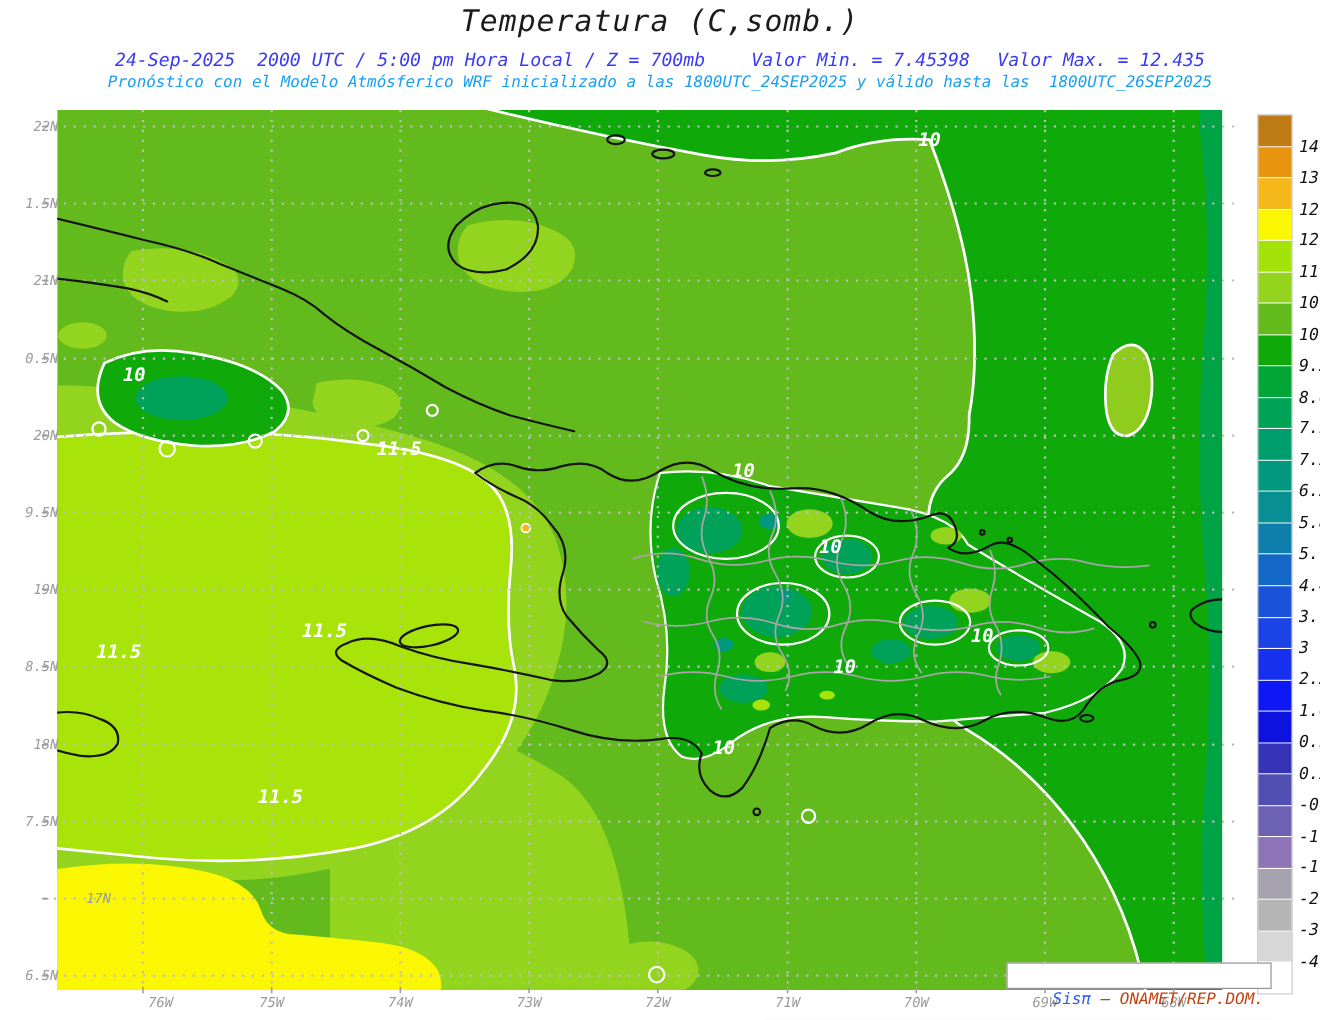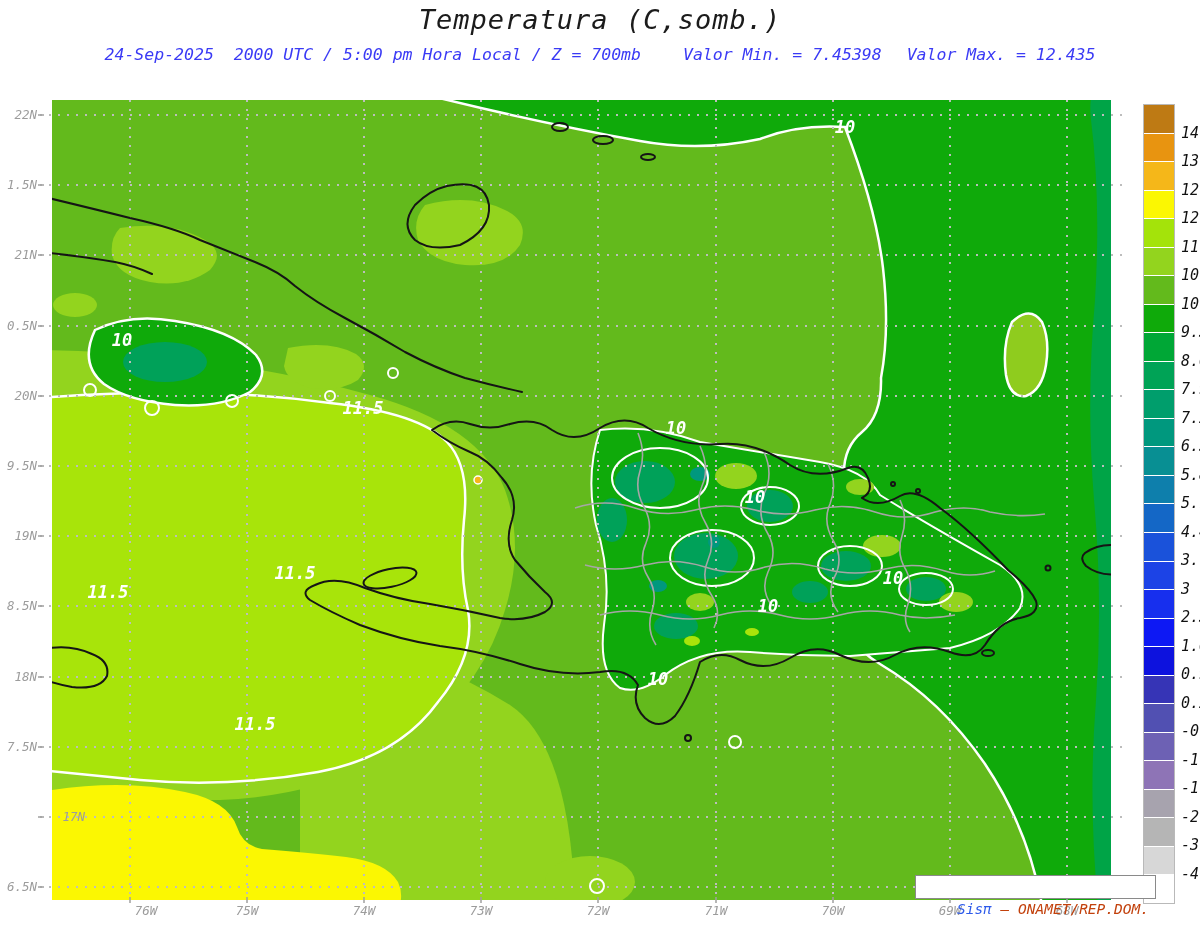--- a/index.html
+++ b/index.html
@@ -7,21 +7,21 @@
         font-family:"DejaVu Sans Mono","Liberation Mono",monospace;font-style:italic;}
   .title{position:absolute;top:4px;left:0;width:1200px;text-align:center;
          font-size:27px;letter-spacing:1px;color:#1b1b1b;white-space:pre;}
   .sub1{position:absolute;top:45px;left:0;width:1200px;display:flex;justify-content:center;
         color:#3a3af5;font-size:16.5px;white-space:pre;}
   .sub1 .gapA{margin-left:42px;}
   .sub1 .gapB{margin-left:25px;}
   .sub2{position:absolute;top:67px;left:0;width:1200px;text-align:center;
         color:#19a0f0;font-size:14.5px;white-space:pre;}
   #mapsvg{position:absolute;left:0;top:0;}
-  .ylab{position:absolute;left:0;width:37px;text-align:right;color:#9c9c9c;
+  .ylab{position:absolute;left:16px;width:37px;text-align:right;color:#9c9c9c;
         font-size:12.5px;line-height:14px;white-space:pre;}
   .xlab{position:absolute;width:40px;text-align:center;color:#9c9c9c;
         font-size:12.5px;line-height:14px;top:904px;white-space:pre;}
   #colorbar{position:absolute;left:1143px;top:104px;width:30px;height:798px;
             display:flex;flex-direction:column;border:1px solid #b9b9b9;box-sizing:content-box;}
   .cbcell{flex:1 1 0;border-bottom:1px solid #fff;}
   .cbcell:last-child{border-bottom:none;}
   .cblab{position:absolute;left:1181px;color:#111;font-size:15px;line-height:18px;white-space:pre;}
   .watermark{position:absolute;left:915px;top:875px;height:22px;padding:0 6px;
              background:#fff;border:1px solid #8a8a8a;font-size:14.5px;line-height:22px;
@@ -37,20 +37,21 @@
 <div class="page">
 
   <div class="title">Temperatura (C,somb.)</div>
 
   <div class="sub1">
     <span>24-Sep-2025  2000 UTC / 5:00 pm Hora Local / Z = 700mb</span>
     <span class="gapA">Valor Min. = 7.45398</span>
     <span class="gapB">Valor Max. = 12.435</span>
   </div>
 
+  <div class="sub2">Pronóstico con el Modelo Atmósferico WRF inicializado a las 1800UTC_24SEP2025 y válido hasta las  1800UTC_26SEP2025</div>
 
   <svg id="mapsvg" width="1200" height="927" viewBox="0 0 1200 927">
     <defs>
       <clipPath id="mapclip">
           <rect x="52" y="100" width="1059" height="800"></rect>
         </clipPath>
     </defs>
 
     <g clip-path="url(#mapclip)">
       <rect x="52" y="100" width="1059" height="800" fill="#63BA1C"></rect>

